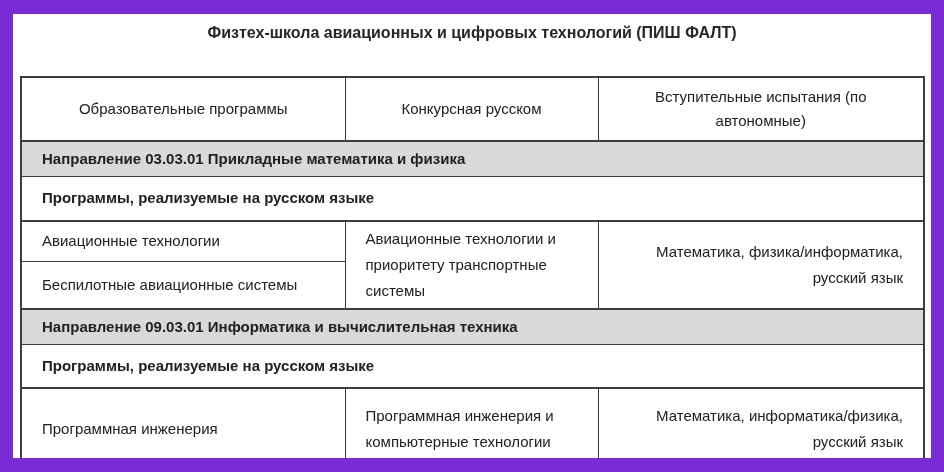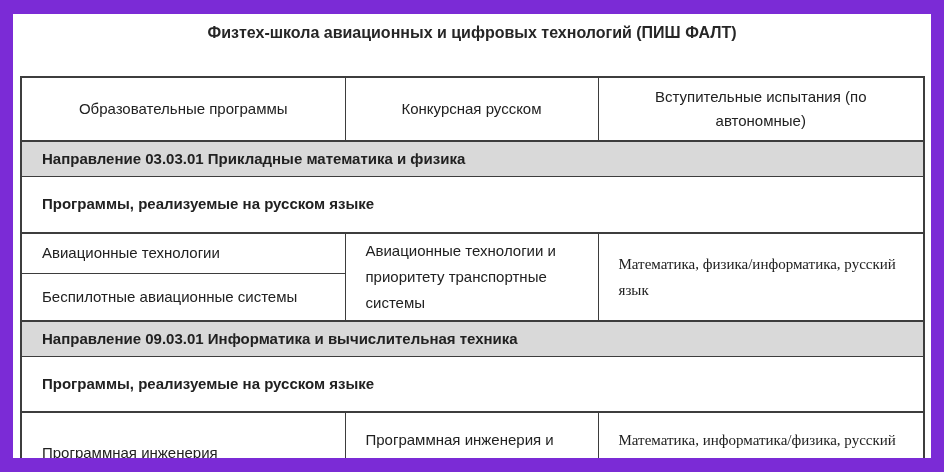--- a/index.html
+++ b/index.html
@@ -52,31 +52,31 @@
   tr.header-row th { text-align: center; line-height: 24px; }
   .wrap-narrow { display: inline-block; max-width: 300px; }
   .wrap-exams  { display: inline-block; max-width: 280px; }
   tr.section-row { height: 21px; }
   tr.section-row td {
     background: var(--section-bg);
     font-weight: bold;
     border-top: 2px solid var(--border);
     text-align: left;
   }
-  tr.subsection-row { height: 56px; }
+  tr.subsection-row { height: 44px; }
   tr.subsection-row td {
     font-weight: bold;
     border-bottom: 2px solid var(--border);
     text-align: left;
   }
   tr.row-a { height: 41px; }
   tr.row-b { height: 47px; }
   tr.row-c { height: 82px; }
   td.cell-left  { text-align: left; }
-  td.cell-center { text-align: left; font-family: Liberation Serif, serif; }
+  td.cell-center { text-align: right; }
 </style>
 </head>
 <body>
 
 <div class="frame">
   <div class="title">Физтех-школа авиационных и цифровых технологий (ПИШ ФАЛТ)</div>
 
   <table class="adm">
     <colgroup>
         <col class="c1">

